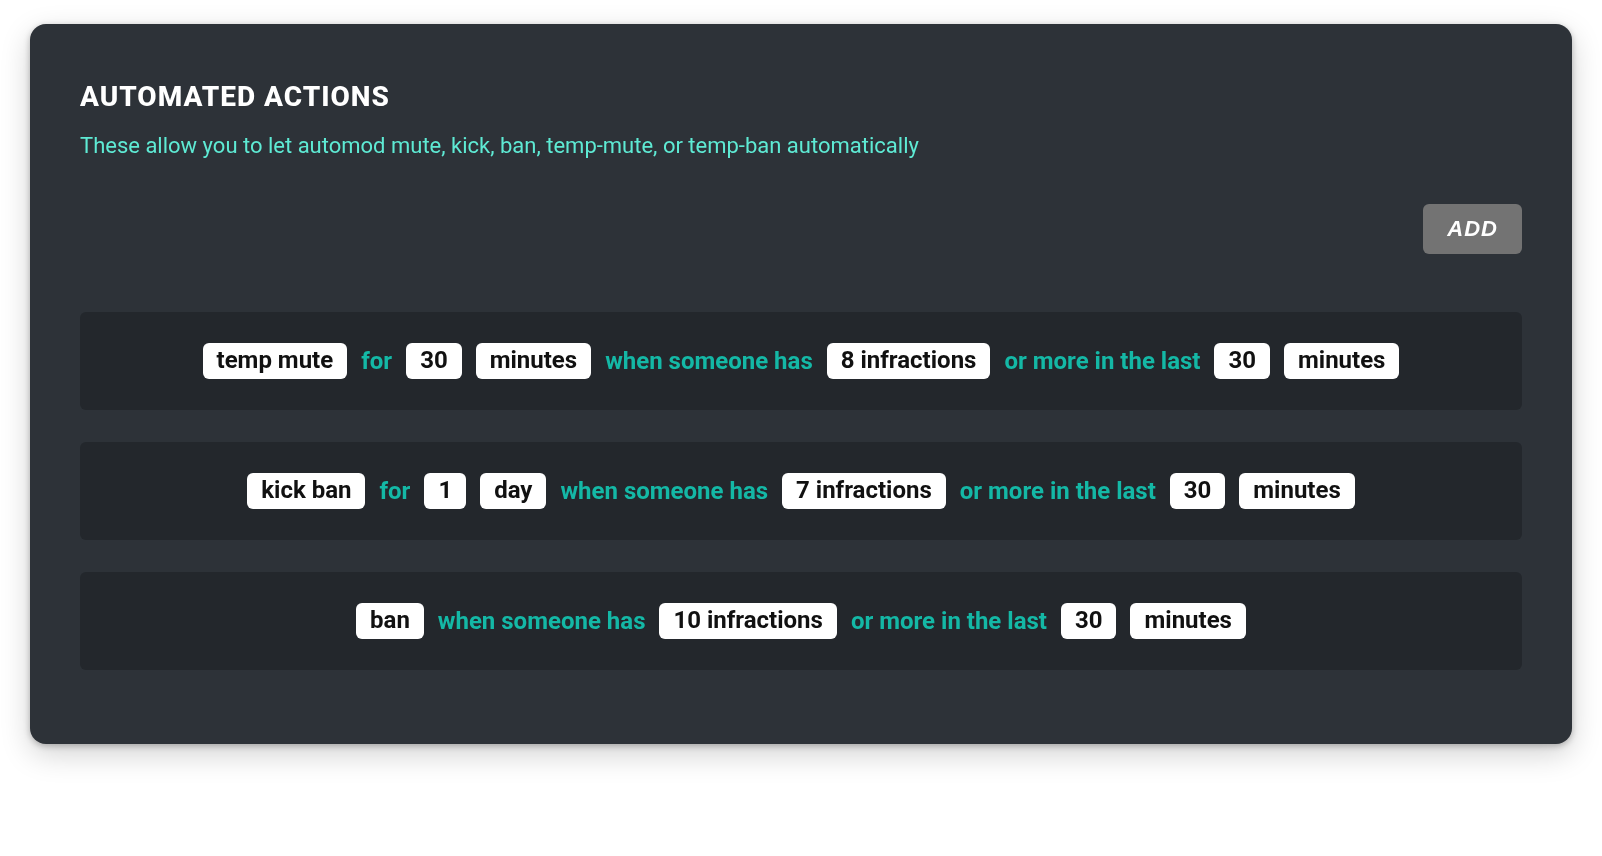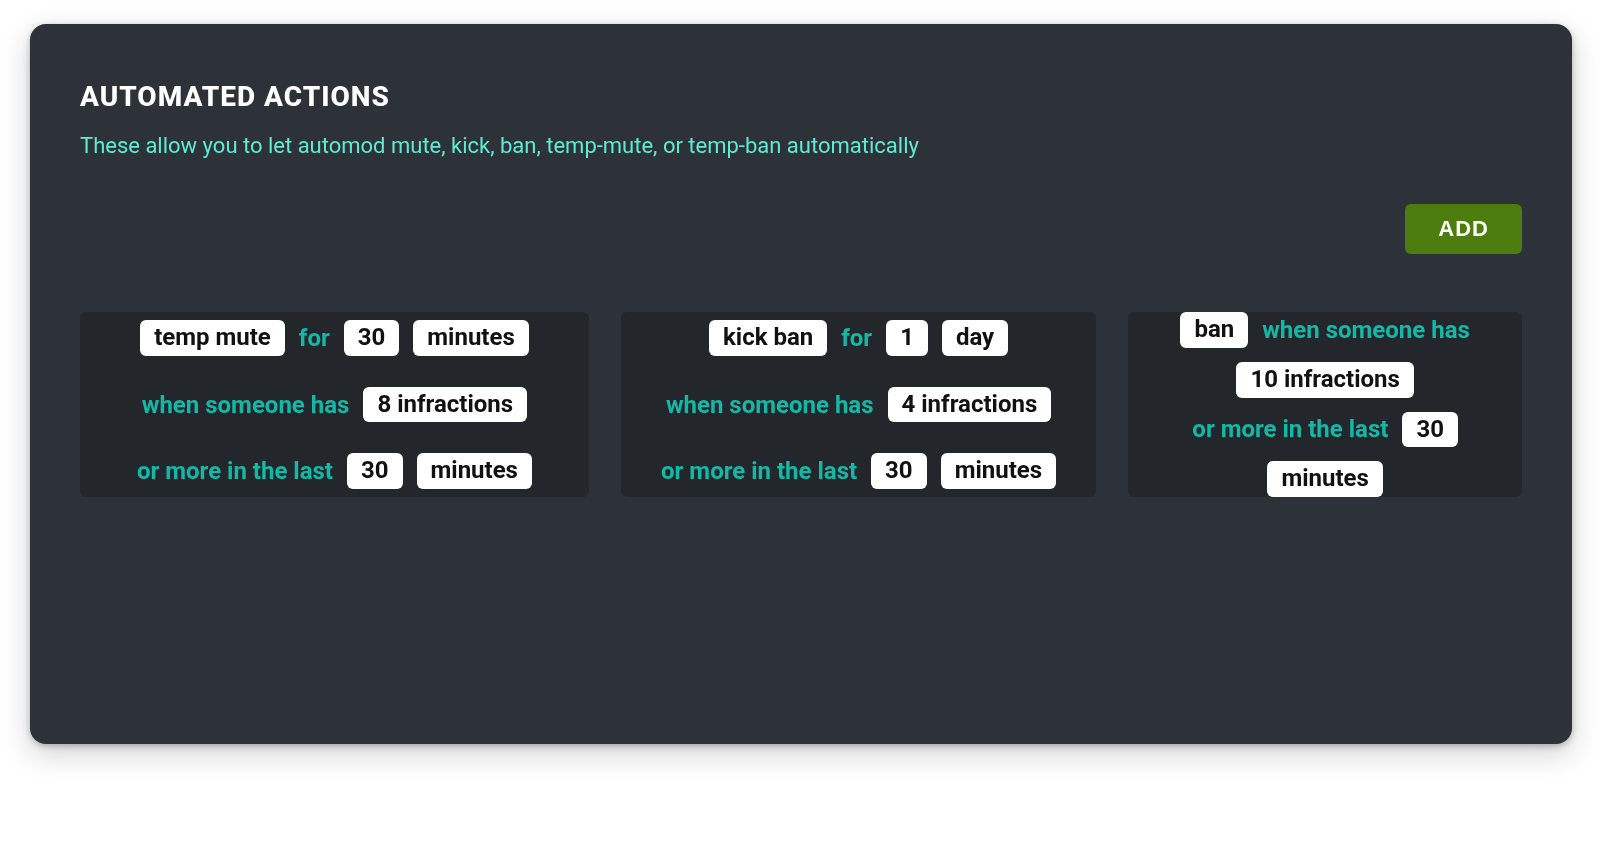--- a/index.html
+++ b/index.html
@@ -38,33 +38,35 @@
     font-size: 22px;
     color: #5eead4;
     font-weight: 400;
   }
   .actions-bar {
     margin-top: 46px;
     display: flex;
     justify-content: flex-end;
   }
   .btn-add {
-    background: #4d7c0f;
+    background: #737373;
     color: #ffffff;
     border: none;
     border-radius: 6px;
-    padding: 12px 33px;
+    padding: 12px 24px;
     font-size: 22px;
     font-weight: 800;
     letter-spacing: 1px;
     cursor: pointer;
+    font-style: italic;
   }
   .rules {
     margin-top: 58px;
     display: flex;
+    flex-direction: column;
     gap: 32px;
   }
   .rule-row {
     background: #23272c;
     border-radius: 6px;
     min-height: 98px;
     display: flex;
     align-items: center;
     justify-content: center;
     padding: 0 30px;
@@ -116,21 +118,21 @@
         <span class="pill">30</span>
         <span class="pill">minutes</span>
       </div>
 
       <div class="rule-row">
         <span class="pill">kick ban</span>
         <span class="token">for</span>
         <span class="pill">1</span>
         <span class="pill">day</span>
         <span class="token">when someone has</span>
-        <span class="pill">4 infractions</span>
+        <span class="pill">7 infractions</span>
         <span class="token">or more in the last</span>
         <span class="pill">30</span>
         <span class="pill">minutes</span>
       </div>
 
       <div class="rule-row">
         <span class="pill">ban</span>
         <span class="token">when someone has</span>
         <span class="pill">10 infractions</span>
         <span class="token">or more in the last</span>

